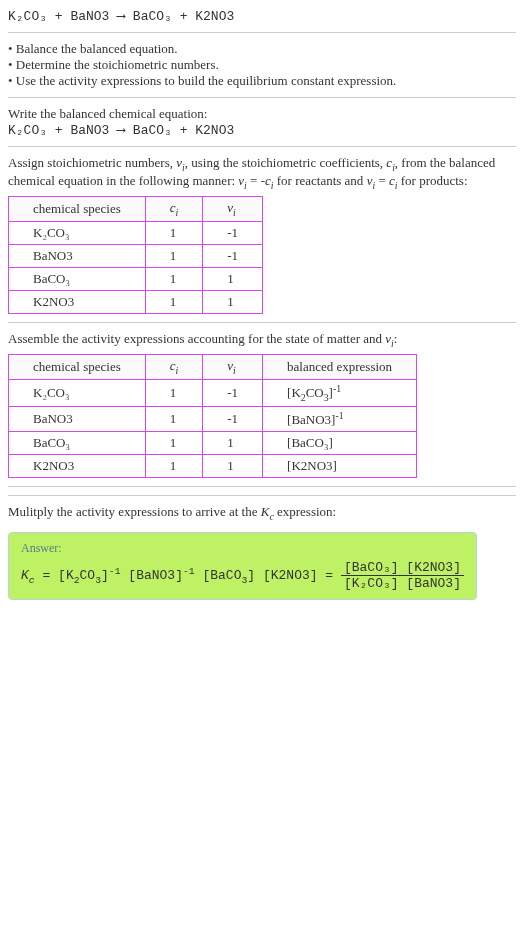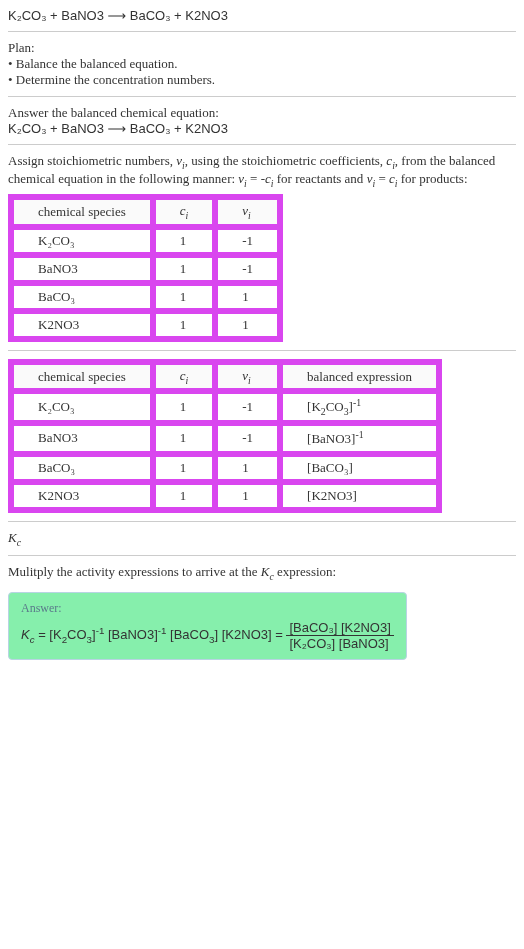--- a/index.html
+++ b/index.html
@@ -13,38 +13,38 @@
   }
   hr {
     border: none;
     border-top: 1px solid #ccc;
     margin: 8px 0;
   }
   .section {
     margin-bottom: 4px;
   }
   .eq {
-    font-family: Liberation Sans, sans-serif;
+    font-family: Liberation Mono, monospace;
     white-space: nowrap;
   }
   table.data {
     border-collapse: collapse;
     margin-top: 6px;
   }
   table.data th, table.data td {
-    border: 6px solid #d946ef;
+    border: 1px solid #d946ef;
     padding: 3px 24px;
     text-align: left;
     font-weight: normal;
   }
   table.data th {
     background: #fafafa;
   }
   .answer-box {
-    background: #86efac;
+    background: #bef264;
     border: 1px solid #b8d4e3;
     border-radius: 4px;
     padding: 8px 12px;
     margin-top: 6px;
     display: inline-block;
   }
   .answer-label {
     color: #5a7a8a;
     font-size: 12px;
     margin-bottom: 4px;
@@ -75,30 +75,30 @@
 
 
 <div class="section">
   <div class="eq">K₂CO₃ + BaNO3  ⟶  BaCO₃ + K2NO3</div>
 </div>
 
 <hr>
 
 
 <div class="section">
-  <div>Plan:</div>
   <div>• Balance the balanced equation.</div>
-  <div>• Determine the concentration numbers.</div>
-</div>
-
-<hr>
-
-
-<div class="section">
-  <div>Answer the balanced chemical equation:</div>
+  <div>• Determine the stoichiometric numbers.</div>
+  <div>• Use the activity expressions to build the equilibrium constant expression.</div>
+</div>
+
+<hr>
+
+
+<div class="section">
+  <div>Write the balanced chemical equation:</div>
   <div class="eq">K₂CO₃ + BaNO3  ⟶  BaCO₃ + K2NO3</div>
 </div>
 
 <hr>
 
 
 <div class="section">
   <div>
     Assign stoichiometric numbers, <span class="ital">ν<sub>i</sub></span>, using the stoichiometric coefficients, <span class="ital">c<sub>i</sub></span>, from the balanced chemical equation in the following manner: <span class="ital">ν<sub>i</sub></span> = -<span class="ital">c<sub>i</sub></span> for reactants and <span class="ital">ν<sub>i</sub></span> = <span class="ital">c<sub>i</sub></span> for products:
   </div>
@@ -130,20 +130,23 @@
       <td>1</td>
     </tr>
   </tbody>
     </table>
 </div>
 
 <hr>
 
 
 <div class="section">
+  <div>
+    Assemble the activity expressions accounting for the state of matter and <span class="ital">ν<sub>i</sub></span>:
+  </div>
   <table class="data">
     <tbody>
         <tr>
       <th>chemical species</th>
       <th><span class="ital">c<sub>i</sub></span></th>
       <th><span class="ital">ν<sub>i</sub></span></th>
       <th>balanced expression</th>
     </tr>
     <tr>
       <td>K₂CO₃</td>
@@ -170,21 +173,20 @@
       <td>[K2NO3]</td>
     </tr>
   </tbody>
     </table>
 </div>
 
 <hr>
 
 
 <div class="section">
-  <div><span class="ital">K<sub>c</sub></span></div>
 </div>
 
 <hr>
 
 
 <div class="section">
   <div>
     Mulitply the activity expressions to arrive at the <span class="ital">K<sub>c</sub></span> expression:
   </div>
 </div>

